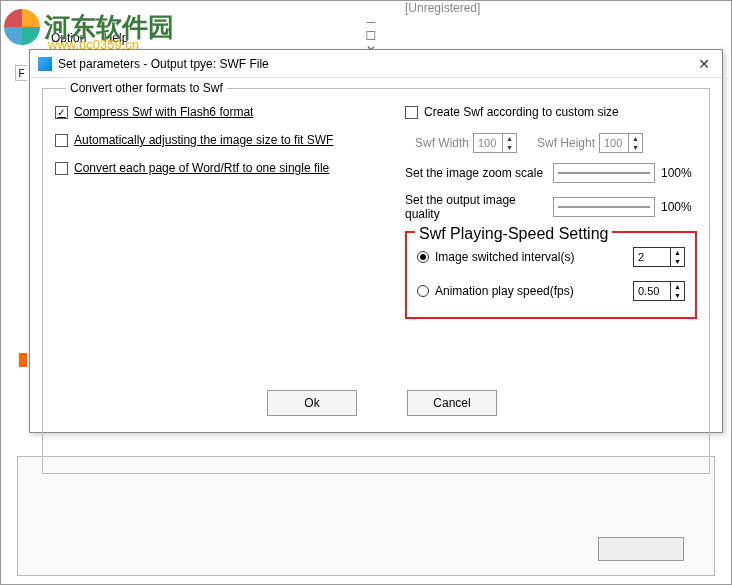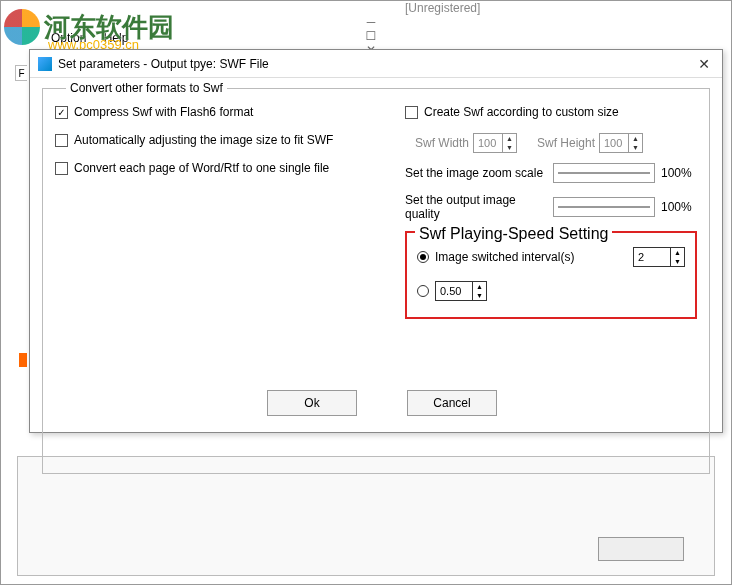--- a/index.html
+++ b/index.html
@@ -26,21 +26,21 @@
 .dialog { position: absolute; top: 48px; left: 28px; width: 694px; height: 384px; background: #fff; border: 1px solid #888; box-shadow: 2px 2px 6px rgba(0,0,0,0.2); z-index: 10; }
 .dlg-titlebar { height: 28px; display: flex; align-items: center; padding: 0 8px; font-size: 12px; border-bottom: 1px solid #ddd; }
 .dlg-titlebar .icon { width: 14px; height: 14px; background: linear-gradient(135deg,#4af,#08c); margin-right: 6px; }
 .dlg-titlebar .title { flex: 1; color: #000; }
 .dlg-titlebar .close { font-size: 14px; padding: 0 4px; color: #333; }
 
 .groupbox { border: 1px solid #bbb; margin: 10px 12px 0 12px; position: relative; padding: 16px 12px 12px 12px; font-size: 12px; }
 .groupbox > .legend { position: absolute; top: -8px; left: 23px; background: #fff; padding: 0 4px; font-size: 12px; color: #000; }
 
 .main-group { height: 386px; }
-.left-col { float: left; width: 340px; }
+.left-col { float: left; width: 340px; text-decoration: underline; }
 .right-col { float: right; width: 292px; }
 
 .chk-row { display: flex; align-items: center; margin-bottom: 14px; }
 .chk { width: 13px; height: 13px; border: 1px solid #555; margin-right: 6px; display: inline-flex; align-items: center; justify-content: center; font-size: 10px; color: #000; background: #fff; }
 .chk.checked::after { content: "✓"; }
 
 .dim-row { display: flex; align-items: center; margin-bottom: 10px; color: #888; font-size: 12px; }
 .dim-row .lbl { width: 64px; text-align: right; margin-right: 4px; }
 .dim-row .spinner { width: 44px; height: 20px; border: 1px solid #999; display: inline-flex; align-items: center; padding-left: 4px; margin-right: 14px; font-size: 11px; position: relative; background: #fff; }
 .dim-row .spinner .arrows { position: absolute; right: 0; top: 0; bottom: 0; width: 14px; border-left: 1px solid #999; display: flex; flex-direction: column; font-size: 7px; color: #333; }
@@ -177,20 +177,21 @@
           <span class="spinner">
               <span>2</span>
               <span class="arrows">
                 <span>▲</span>
                 <span>▼</span>
               </span>
             </span>
         </div>
         <div class="radio-row" style="margin-bottom:0">
           <span class="radio"></span>
+          <span class="rlbl">Animation play speed(fps)</span>
           <span class="spinner">
               <span>0.50</span>
               <span class="arrows">
                 <span>▲</span>
                 <span>▼</span>
               </span>
             </span>
         </div>
       </div>
     </div>

